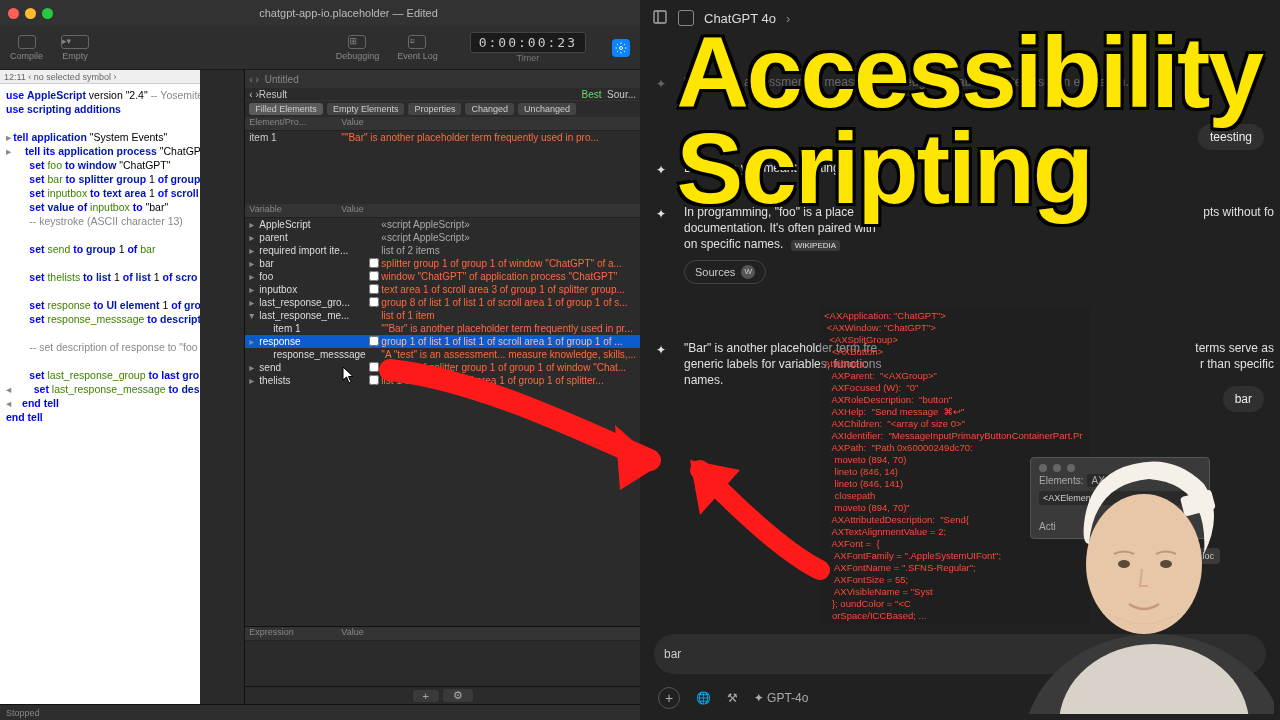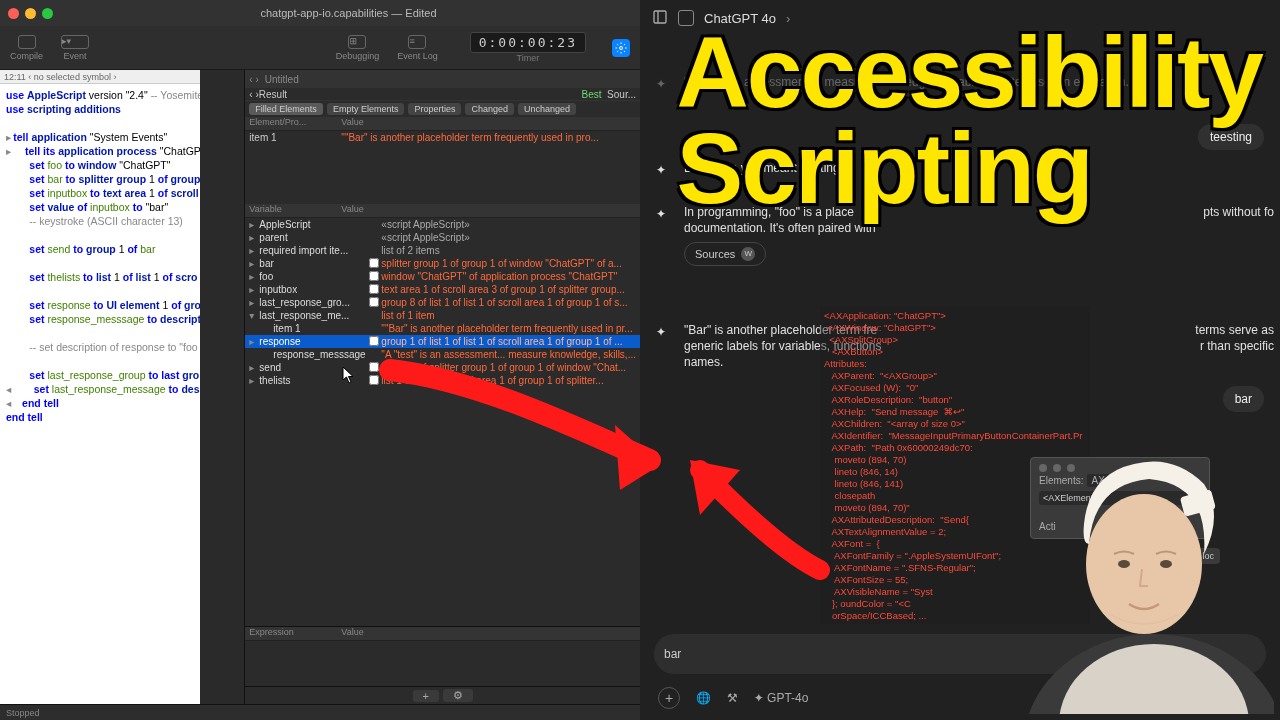--- a/index.html
+++ b/index.html
@@ -103,30 +103,30 @@
 
 <div class="root">
 
   <div class="editor-pane">
     <div class="titlebar">
       <div class="traffic">
         <div class="dot r"></div>
         <div class="dot y"></div>
         <div class="dot g"></div>
       </div>
-      <div class="titlebar-title">chatgpt-app-io.capabilities — Edited</div>
+      <div class="titlebar-title">chatgpt-app-io.placeholder — Edited</div>
     </div>
     <div class="toolbar">
       <div class="tb-item">
           <div class="tb-icon"></div>
           <span>Compile</span>
         </div>
       <div class="tb-item">
           <div class="tb-icon" style="width:28px;">▸▾</div>
-          <span>Event</span>
+          <span>Empty</span>
         </div>
       <div style="flex:1"></div>
       <div class="tb-item">
           <div class="tb-icon">⊞</div>
           <span>Debugging</span>
         </div>
       <div class="tb-item">
           <div class="tb-icon">≡</div>
           <span>Event Log</span>
         </div>
@@ -317,20 +317,21 @@
         </div>
       <div class="msg">
         <span class="sparkle">✦</span>
         <div>Looks like you meant "testing."</div>
       </div>
       <div class="msg" style="margin-top:24px;">
         <span class="sparkle">✦</span>
         <div style="position:relative;width:100%;">
           <div><span>In programming, "foo" is a place</span><span style="position:absolute;right:-10px;">pts without fo</span></div>
           <div>documentation. It's often paired with</div>
+          <div><span>on specific names.</span> <span class="wiki-chip">WIKIPEDIA</span></div>
           <div class="sources-btn">
               <span>Sources</span>
               <span style="width:14px;height:14px;background:#555;border-radius:50%;font-size:8px;display:flex;align-items:center;justify-content:center;">W</span>
             </div>
         </div>
       </div>
       <div class="msg" style="margin-top:56px;">
         <span class="sparkle">✦</span>
         <div style="position:relative;width:100%;">
           <div><span>"Bar" is another placeholder term fre</span><span style="position:absolute;right:-10px;">terms serve as</span></div>

